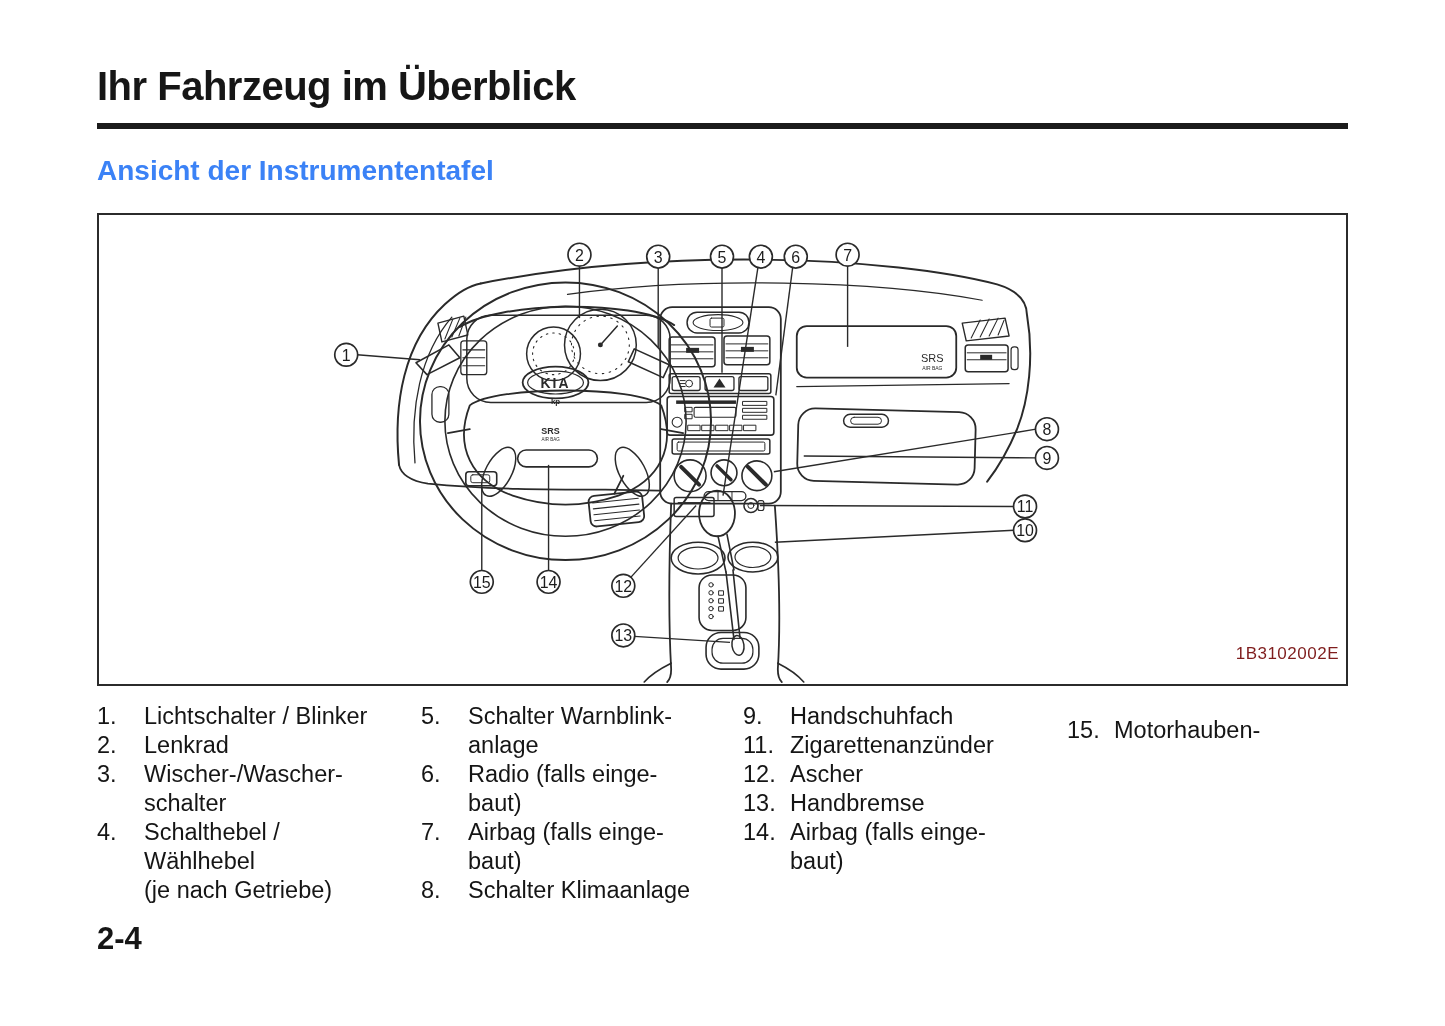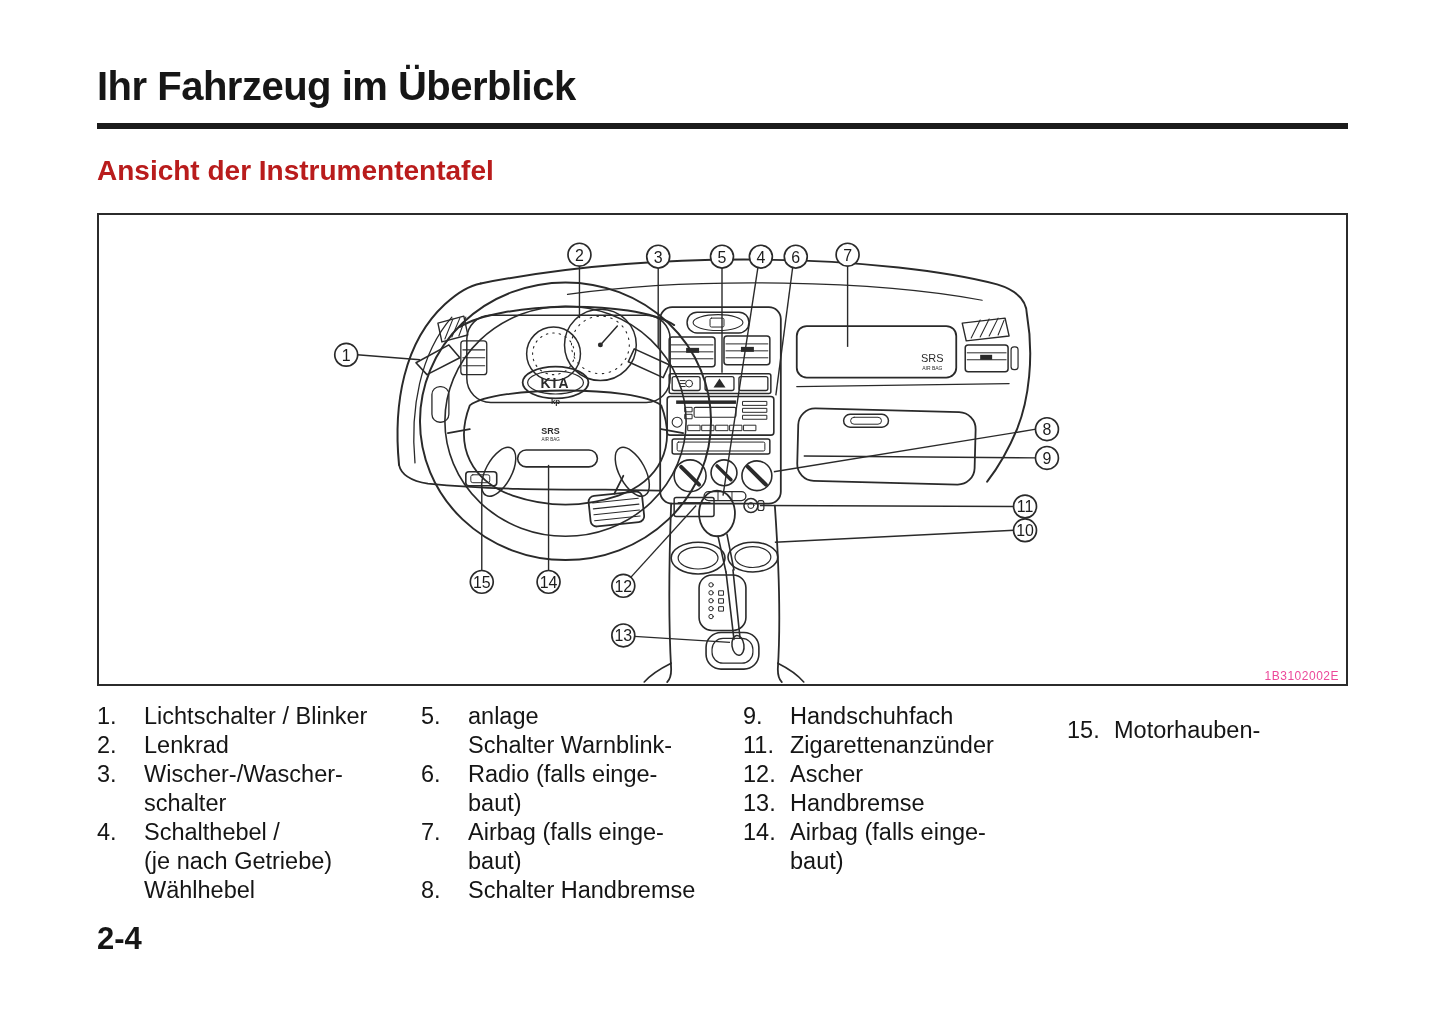--- a/index.html
+++ b/index.html
@@ -9,28 +9,28 @@
     color:#141414;overflow:hidden;
   }
   .page{position:relative;width:1445px;height:734px;background:#fff;}
   .content{position:absolute;left:97px;top:0;width:1251px;}
   h1.title{
     margin:64px 0 0 0;font-size:40px;line-height:44px;font-weight:bold;
     letter-spacing:-0.5px;color:#161616;
   }
   .title-rule{height:6px;background:#1b1b1b;margin-top:15px;}
   h2.section{
-    margin:26px 0 0 0;font-size:28px;line-height:32px;font-weight:bold;color:#b91c1c;
+    margin:26px 0 0 0;font-size:28px;line-height:32px;font-weight:bold;color:#3b82f6;
   }
   .figure{
     margin-top:26px;height:469px;border:2px solid #2b2b2b;position:relative;background:#fff;
   }
   .figure svg{position:absolute;left:0;top:0;width:100%;height:100%;}
   .figure-code{
-    position:absolute;right:7px;bottom:1px;font-size:12px;color:#ec4899;letter-spacing:0.5px;
+    position:absolute;right:7px;bottom:20px;font-size:17px;color:#7f1d1d;letter-spacing:0.5px;
   }
   .legend{display:flex;margin-top:16px;font-size:23.5px;line-height:29px;color:#151515;}
   .legend .col{flex:none;}
   .legend .col1{width:324px;}
   .legend .col2{width:322px;}
   .legend .col3{width:324px;}
   .legend .col4{width:281px;margin-top:14px;}
   .legend .item{display:flex;}
   .legend .num{flex:none;width:47px;}
   .legend .txt{flex:1;}
@@ -328,52 +328,52 @@
           <div class="num">3.</div>
           <div class="txt">
             <div>Wischer-/Wascher-</div>
             <div>schalter</div>
           </div>
         </div>
         <div class="item">
           <div class="num">4.</div>
           <div class="txt">
             <div>Schalthebel /</div>
+            <div>Wählhebel</div>
             <div>(je nach Getriebe)</div>
-            <div>Wählhebel</div>
           </div>
         </div>
       </div>
 
       <div class="col col2">
         <div class="item">
           <div class="num">5.</div>
           <div class="txt">
+            <div>Schalter Warnblink-</div>
             <div>anlage</div>
-            <div>Schalter Warnblink-</div>
           </div>
         </div>
         <div class="item">
           <div class="num">6.</div>
           <div class="txt">
             <div>Radio (falls einge-</div>
             <div>baut)</div>
           </div>
         </div>
         <div class="item">
           <div class="num">7.</div>
           <div class="txt">
             <div>Airbag (falls einge-</div>
             <div>baut)</div>
           </div>
         </div>
         <div class="item">
           <div class="num">8.</div>
           <div class="txt">
-              <div>Schalter Handbremse</div>
+              <div>Schalter Klimaanlage</div>
             </div>
         </div>
       </div>
 
       <div class="col col3">
         <div class="item">
           <div class="num">9.</div>
           <div class="txt">
               <div>Handschuhfach</div>
             </div>

